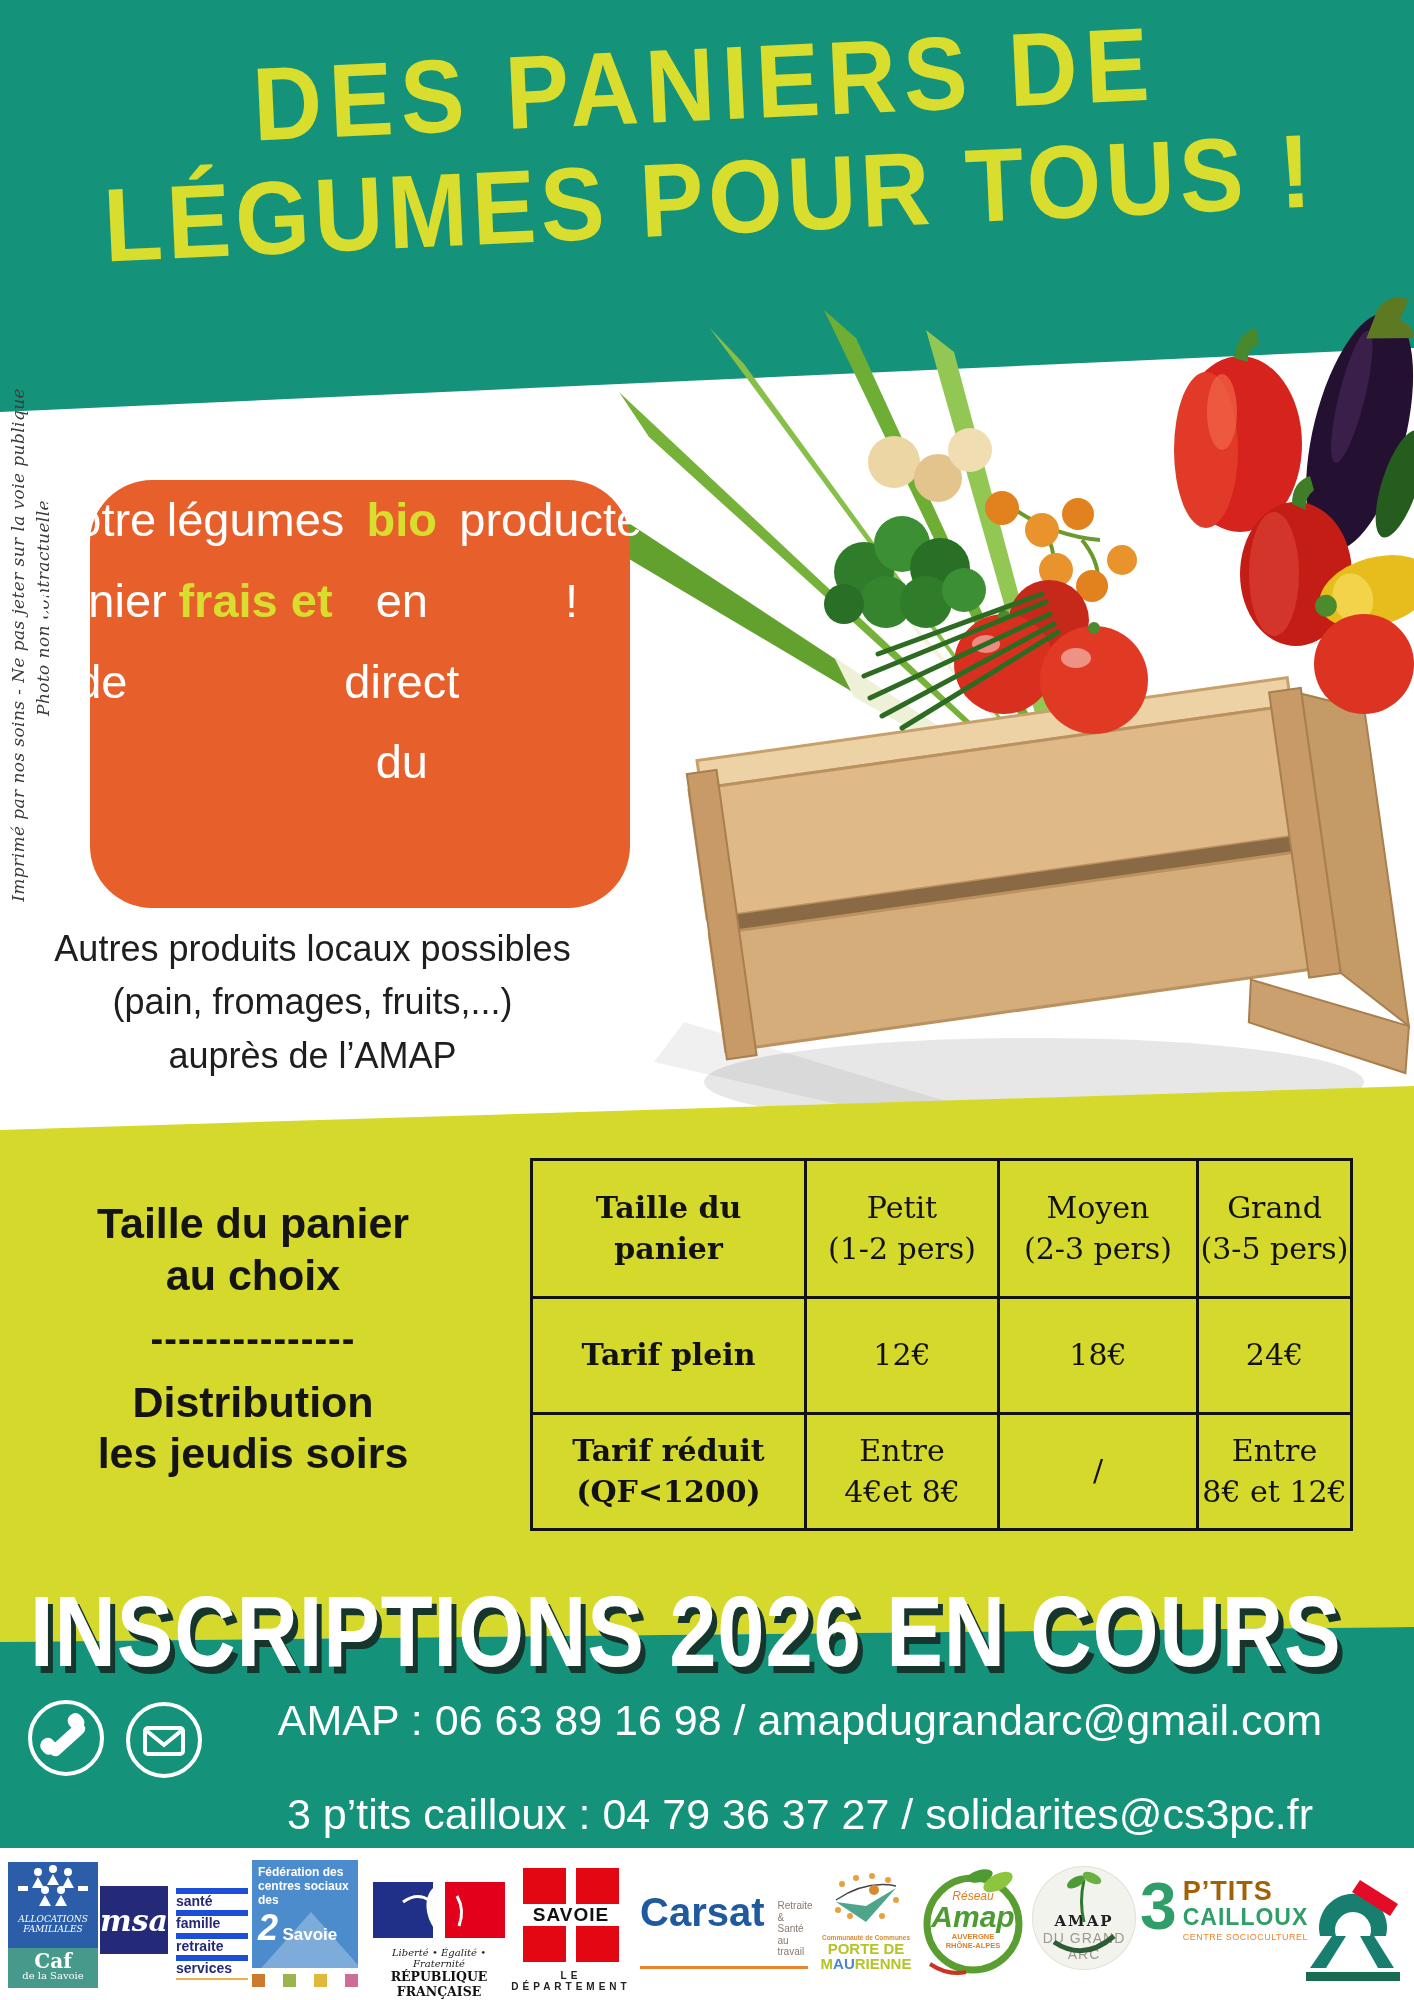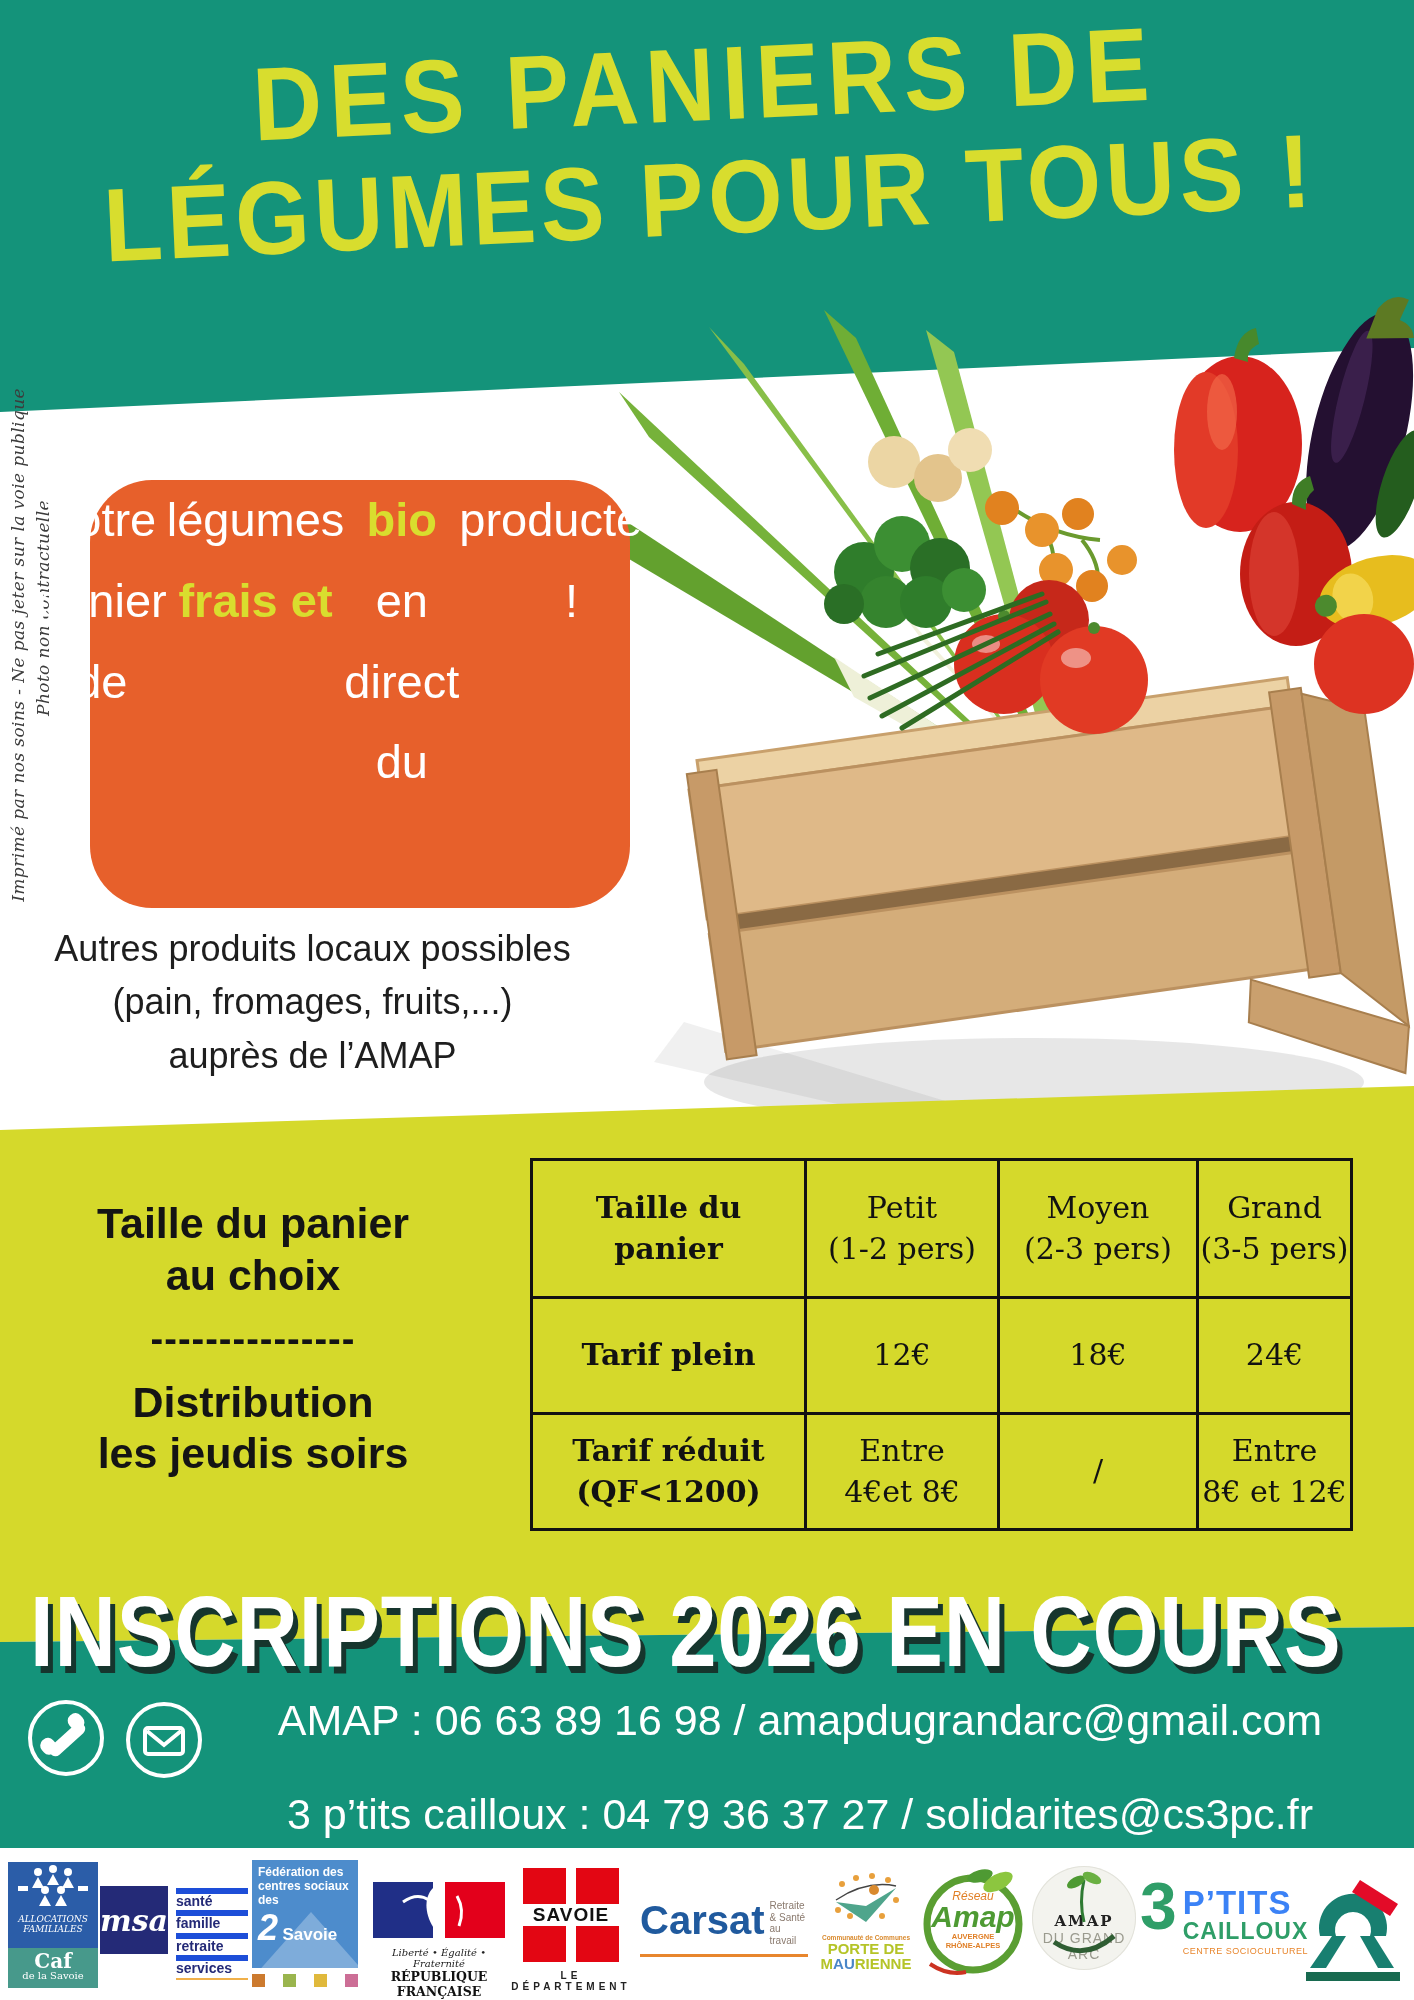--- a/index.html
+++ b/index.html
@@ -106,21 +106,21 @@
   .savoie { left:506px; top:20px; width:130px; text-align:center; }
   .savoie-cross { position:relative; width:96px; height:94px; margin:0 auto; }
   .savoie-cross span { position:absolute; background:#e30613; width:43px; height:40px; }
   .savoie-cross .s1{left:0;top:0;} .savoie-cross .s2{right:0;top:0;}
   .savoie-cross .s3{left:0;bottom:0;} .savoie-cross .s4{right:0;bottom:0;}
   .savoie-name { position:absolute; left:0; top:36px; width:96px; background:#fff;
     font-size:19px; font-weight:bold; color:#111; letter-spacing:1px; }
   .savoie-dept { font-size:10px; font-weight:bold; letter-spacing:4px; color:#222; margin-top:8px; }
 
   .carsat { left:640px; top:46px; width:168px; }
-  .carsat-row { display:flex; align-items:center; }
+  .carsat-row { display:flex; align-items:flex-start;gap:8px; }
   .carsat-name { font-size:40px; font-weight:bold; color:#205a9e; line-height:.9; }
   .carsat-sub { font-size:10px; color:#8a7a6e; margin-left:5px; line-height:1.15; padding-top:6px; }
   .carsat-line { height:3px; background:#e8862d; margin-top:8px; }
 
   .pdm { left:815px; top:24px; width:102px; text-align:center; }
   .pdm-sub { font-size:6.5px; font-weight:bold; color:#d98a2e; }
   .pdm-l1 { font-size:15px; font-weight:800; color:#b5c428; line-height:1; }
   .pdm-l2 { font-size:15px; font-weight:800; color:#b5c428; line-height:1.1; }
   .pdm-l2 .blue { color:#4a86c8; }
 
@@ -132,21 +132,21 @@
 
   .aga { left:1032px; top:18px; width:104px; height:104px; background:#f3f3ee; border-radius:50%;
     text-align:center; box-shadow:0 0 0 1px #e2e2da inset; }
   .aga-name { font-family:"DejaVu Serif", serif; font-weight:bold; font-size:15px;
     letter-spacing:2px; color:#222; margin-top:46px; }
   .aga-sub { font-size:14px; color:#9a9a8e; letter-spacing:1px; }
 
   .cailloux { left:1140px; top:30px; display:flex; }
   .cx-big { font-size:66px; font-weight:800; color:#2f9e68; line-height:.85; }
   .cx-col { margin-left:6px; }
-  .cx-l1 { font-size:33px; font-weight:800; color:#3b82f6; line-height:1; letter-spacing:1px;margin-top:8px; }
+  .cx-l1 { font-size:27px; font-weight:800; color:#a16207; line-height:1; letter-spacing:1px; }
   .cx-l2 { font-size:23px; font-weight:800; color:#2f9e68; line-height:1.1; letter-spacing:1px; }
   .cx-sub { font-size:9px; color:#e8862d; letter-spacing:.5px; margin-top:2px; }
 
   .ca { left:1298px; top:24px; width:110px; height:112px; }
 </style>
 </head>
 <body>
 
 <div class="poster">
 

